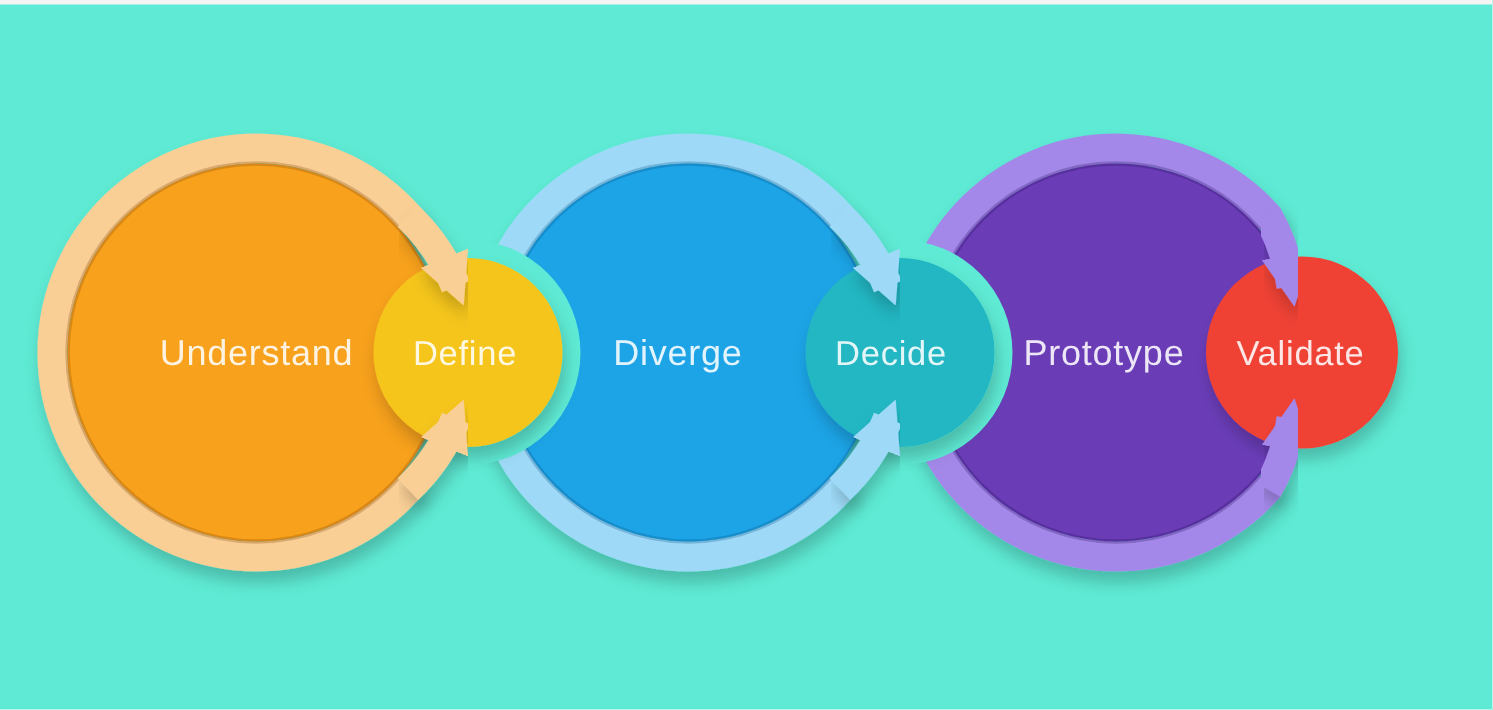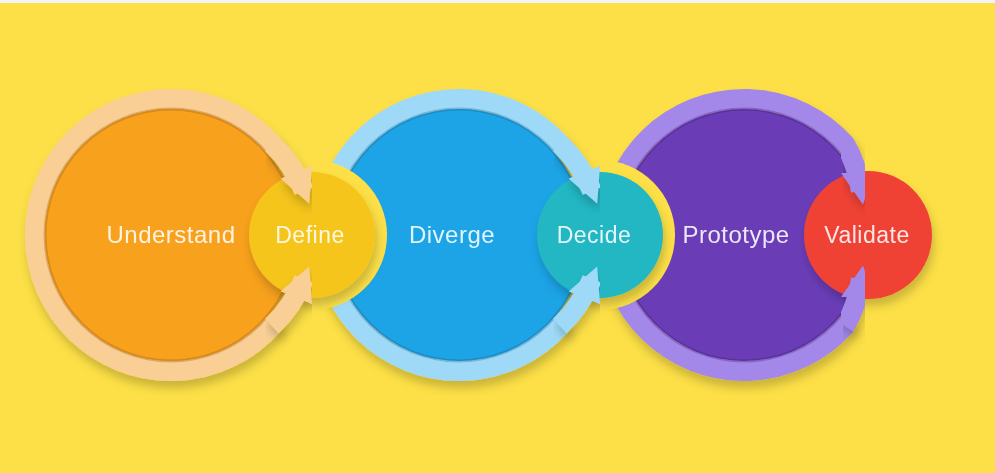--- a/index.html
+++ b/index.html
@@ -1,20 +1,20 @@
 <!DOCTYPE html>
 <html><head>
 <meta charset="utf-8">
 <style>
   html,body{margin:0;padding:0;background:#ffffff;}
   .page{
     position:relative;
     width:995px;height:473px;
     overflow:hidden;
-    background:#fde047;
+    background:#5eead4;
     font-family:"Liberation Sans", sans-serif;
   }
   .top-strip{position:absolute;top:0;left:0;width:100%;height:3px;}
   svg{position:absolute;top:0;left:0;display:block;}
   text.stage-label{
     font-family:"Liberation Sans", sans-serif;
     font-weight:400;
     letter-spacing:0.5px;
   }
   .lbl-large{font-size:24px;}

